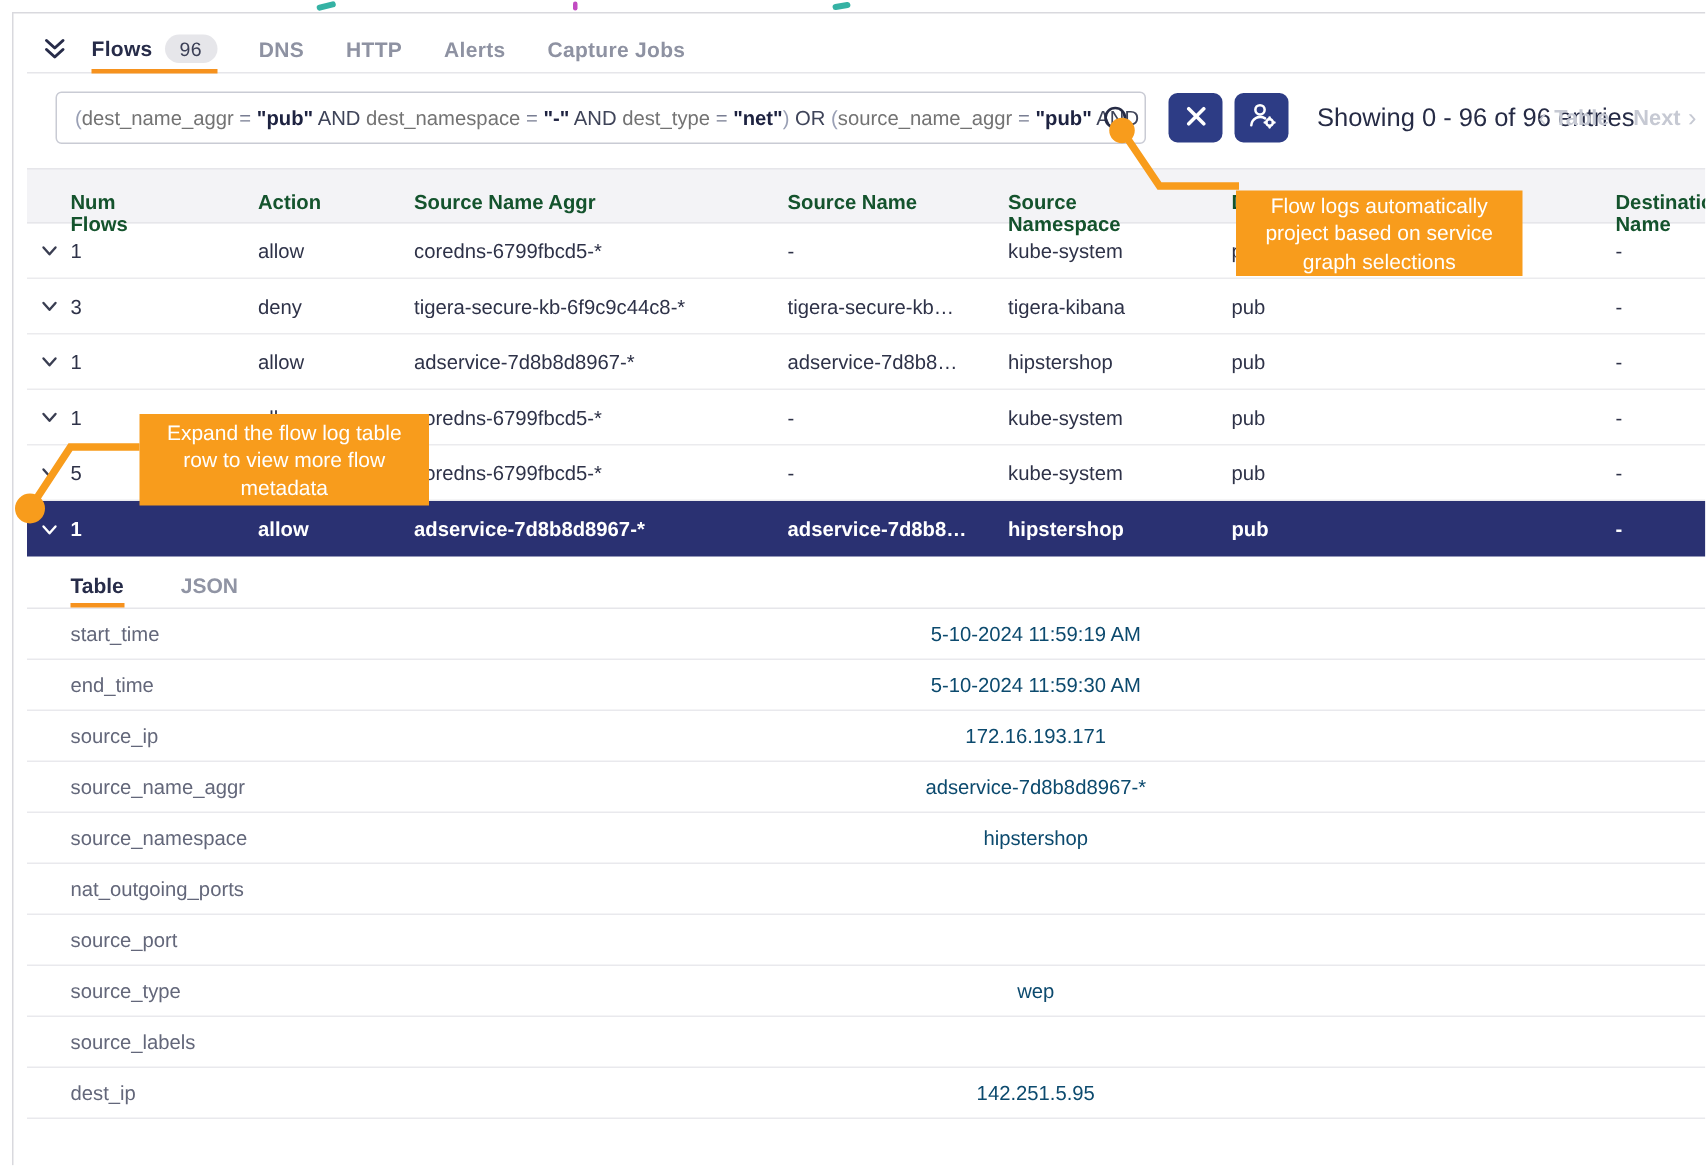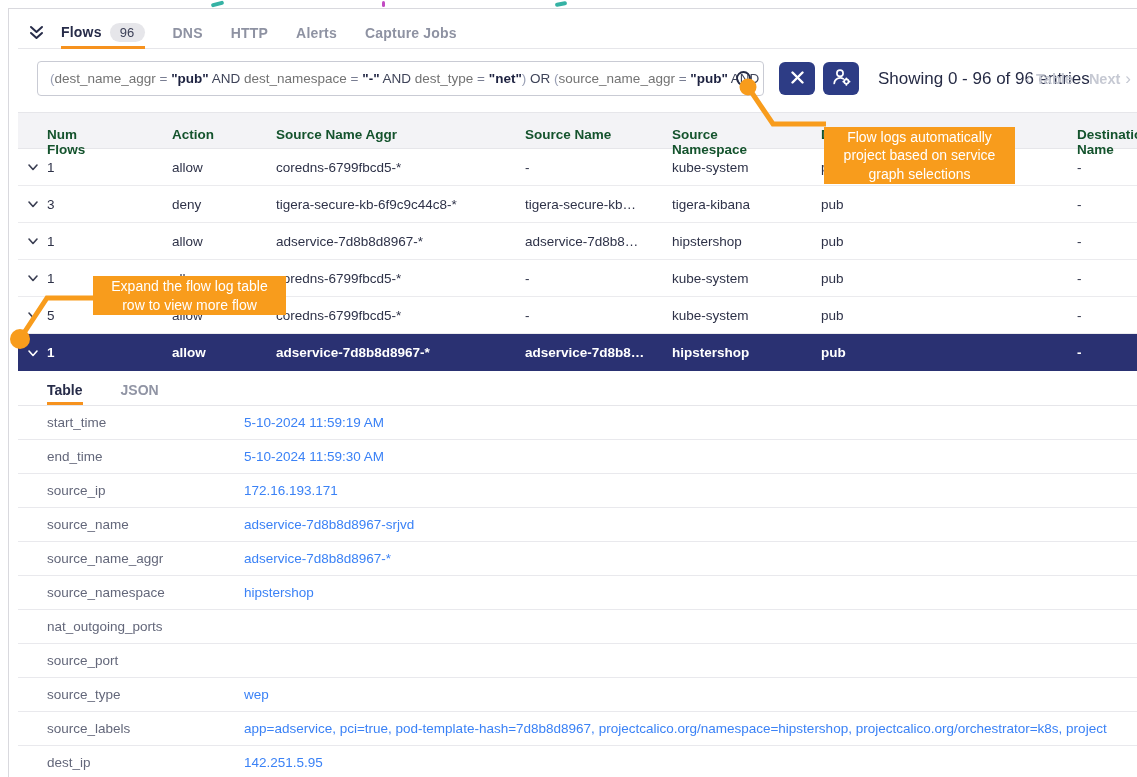--- a/index.html
+++ b/index.html
@@ -53,27 +53,27 @@
   .frow.selected { background:#2a3172; color:#ffffff; font-weight:600; border-bottom:none; }
   .frow.selected .exp { color:#ffffff; }
 
   
   .detail { position:absolute; left:9px; top:362px; right:0; }
   .dtabs { height:35px; display:flex; align-items:flex-end; gap:38px; padding-left:29px; border-bottom:1px solid #e6e6ea; }
   .dtab { font-size:14px; font-weight:700; color:#9094a4; padding-bottom:7px; cursor:pointer; }
   .dtab.active { color:#272c49; border-bottom:3px solid #f6921e; padding-bottom:4px; }
   .drow { display:grid; grid-template-columns:29px 197px minmax(0,1fr); height:34px; align-items:center; border-bottom:1px solid #e9e9ed; font-size:13.5px; }
   .drow .k { color:#63677a; }
-  .drow .v { color:#3b82f6; white-space:nowrap; overflow:hidden; }
+  .drow .v { color:#0c4a6e; white-space:nowrap; overflow:hidden;text-align:center; }
 
   
   .overlay-svg { position:absolute; left:0; top:0; width:1137px; height:777px; pointer-events:none; z-index:30; }
   .callout { position:absolute; background:#f89c1c; color:#fff; font-size:14px; line-height:18.5px; font-weight:500; text-align:center; z-index:31; display:flex; flex-direction:column; justify-content:center; pointer-events:none; }
   .co-filter { left:824px; top:99px; width:191px; height:57px;margin-top:28px; }
-  .co-expand { left:93px;  top:276px; width:193px; height:39px; }
+  .co-expand { left:93px;  top:276px; width:193px; height:61px; }
 </style>
 </head>
 <body>
 
 <div class="app">
 
   <span class="frag f1"></span>
   <span class="frag f2"></span>
   <span class="frag f3"></span>
 
@@ -271,25 +271,20 @@
             <span class="k">end_time</span>
             <span class="v">5-10-2024 11:59:30 AM</span>
           </div>
 
           <div class="drow">
             <span></span>
             <span class="k">source_ip</span>
             <span class="v">172.16.193.171</span>
           </div>
 
-          <div class="drow">
-            <span></span>
-            <span class="k">source_name</span>
-            <span class="v">adservice-7d8b8d8967-srjvd</span>
-          </div>
 
           <div class="drow">
             <span></span>
             <span class="k">source_name_aggr</span>
             <span class="v">adservice-7d8b8d8967-*</span>
           </div>
 
           <div class="drow">
             <span></span>
             <span class="k">source_namespace</span>
@@ -309,21 +304,20 @@
 
           <div class="drow">
             <span></span>
             <span class="k">source_type</span>
             <span class="v">wep</span>
           </div>
 
           <div class="drow">
             <span></span>
             <span class="k">source_labels</span>
-            <span class="v">app=adservice, pci=true, pod-template-hash=7d8b8d8967, projectcalico.org/namespace=hipstershop, projectcalico.org/orchestrator=k8s, project</span>
           </div>
 
           <div class="drow">
             <span></span>
             <span class="k">dest_ip</span>
             <span class="v">142.251.5.95</span>
           </div>
         </div>
     </div>
 
@@ -337,15 +331,16 @@
   </svg>
 
   <div class="callout co-filter">
     <div>Flow logs automatically</div>
     <div>project based on service</div>
     <div>graph selections</div>
   </div>
   <div class="callout co-expand">
     <div>Expand the flow log table</div>
     <div>row to view more flow</div>
+    <div>metadata</div>
   </div>
 
 </div>
 
 </body></html>

